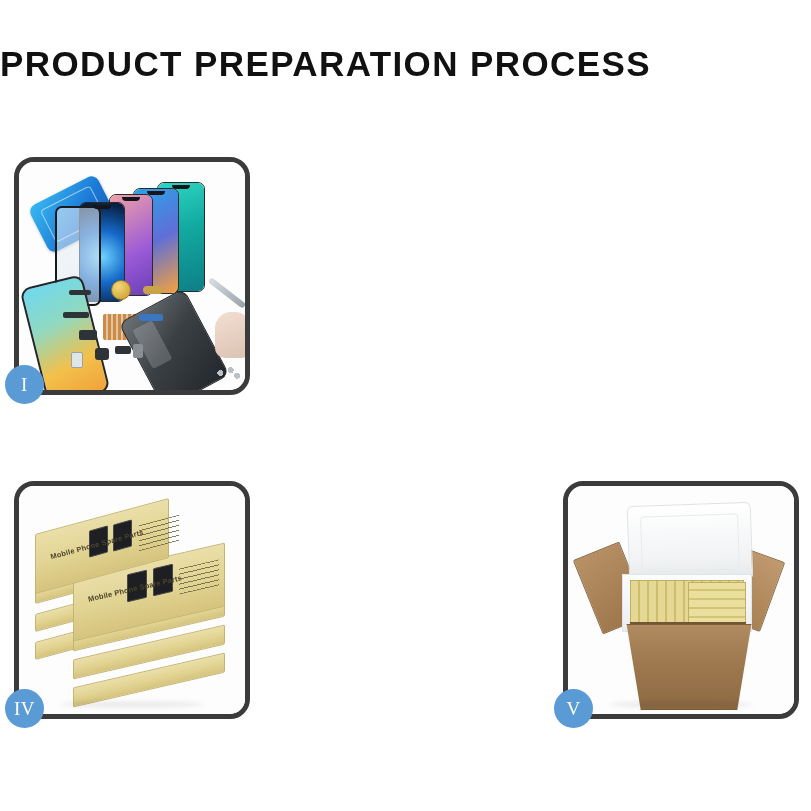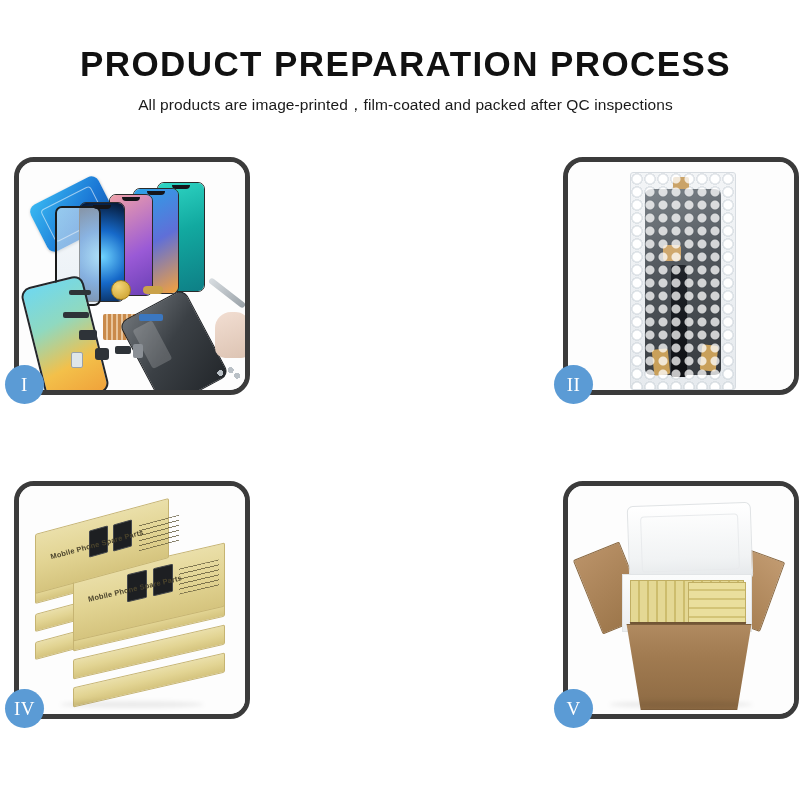--- a/index.html
+++ b/index.html
@@ -4,21 +4,21 @@
 <style>
   html,body{margin:0;padding:0;}
   body{
     width:811px;height:811px;background:#ffffff;
     font-family:"Liberation Sans",sans-serif;
     overflow:hidden;position:relative;
   }
   .page{width:811px;height:811px;position:relative;}
 
   
-  .header{position:absolute;left:0;top:0;width:811px;text-align:center;}
+  .header{position:absolute;left:0;top:0;width:811px;text-align:left;}
   .title{
     font-size:35px;letter-spacing:1.4px;color:#111111;
     font-weight:700;margin-top:46px;line-height:1;
     white-space:nowrap;
   }
   .subtitle{
     font-size:15.5px;color:#1a1a1a;margin-top:14px;
     letter-spacing:.1px;white-space:nowrap;
   }
 
@@ -261,21 +261,20 @@
   .shadow{position:absolute;left:18%;bottom:6px;width:64%;height:7px;border-radius:50%;
     background:rgba(0,0,0,.07);filter:blur(2px);}
 </style>
 </head>
 <body>
 
 <div class="page">
 
   <div class="header">
     <div class="title">PRODUCT PREPARATION PROCESS</div>
-    <div class="subtitle">All products are image-printed，film-coated and packed after QC inspections</div>
   </div>
 
   <div class="grid">
 
     <div class="row r1">
 
       <div class="panel p1">
         <div class="stage">
           <div class="protector"></div>
           <div class="screenfan">
@@ -312,34 +311,20 @@
           <div class="sp s7"></div>
           <div class="sp s8"></div>
           <div class="sp s9"></div>
           <div class="tweezer"></div>
           <div class="hand"></div>
           <div class="screws"></div>
         </div>
         <div class="badge">I</div>
       </div>
 
-      <div class="panel p2">
-        <div class="stage">
-          <div class="bag">
-            <div class="inner"></div>
-            <div class="flex"></div>
-            <div class="tapeA"></div>
-            <div class="tapeB"></div>
-            <div class="goldL"></div>
-            <div class="goldR"></div>
-            <div class="bubbleover"></div>
-          </div>
-        </div>
-        <div class="badge">II</div>
-      </div>
 
     </div>
 
     <div class="row r2">
 
       <div class="panel p4">
         <div class="stage">
           <div class="stack">
             <div class="kb l3"></div>
             <div class="kb l2"></div>

